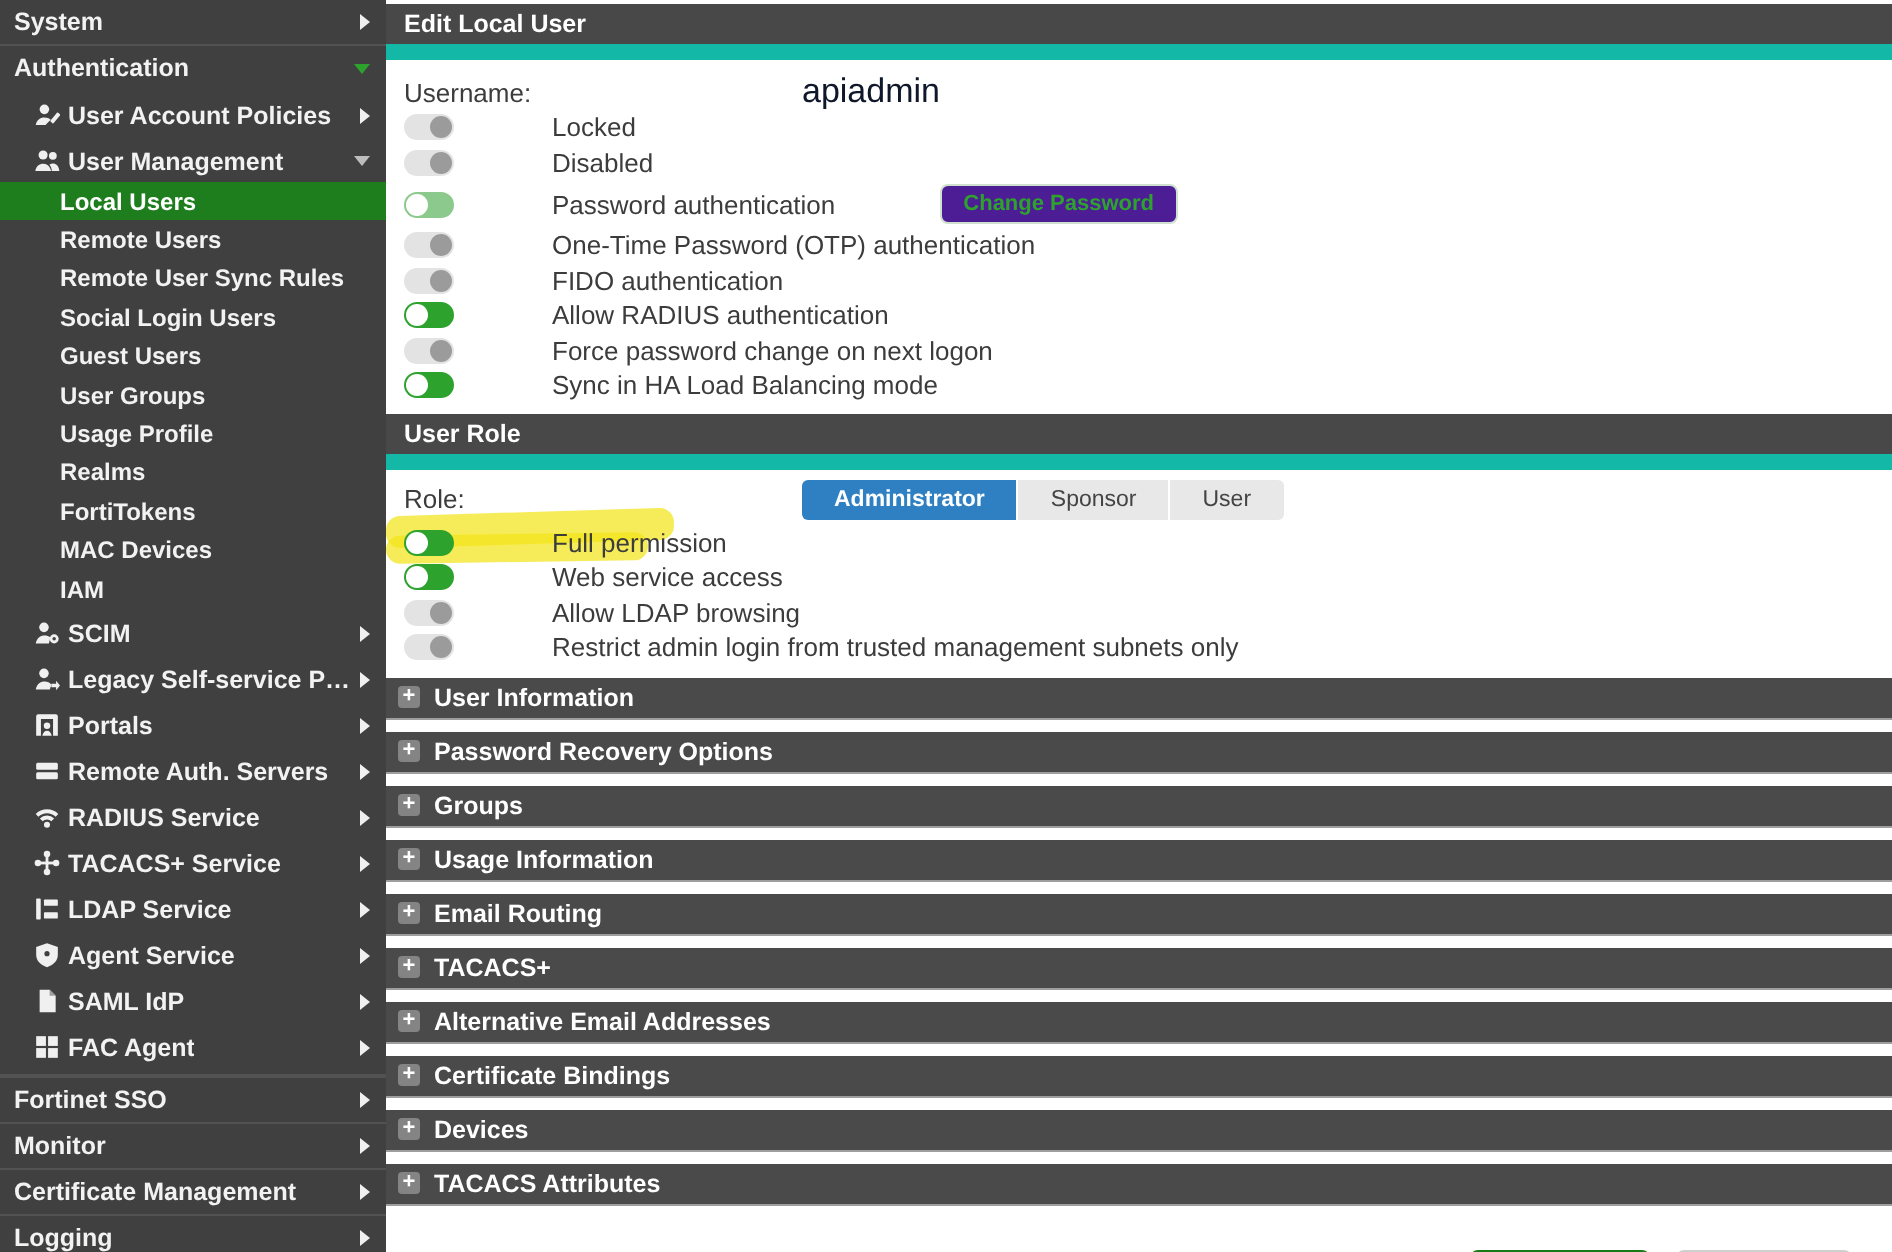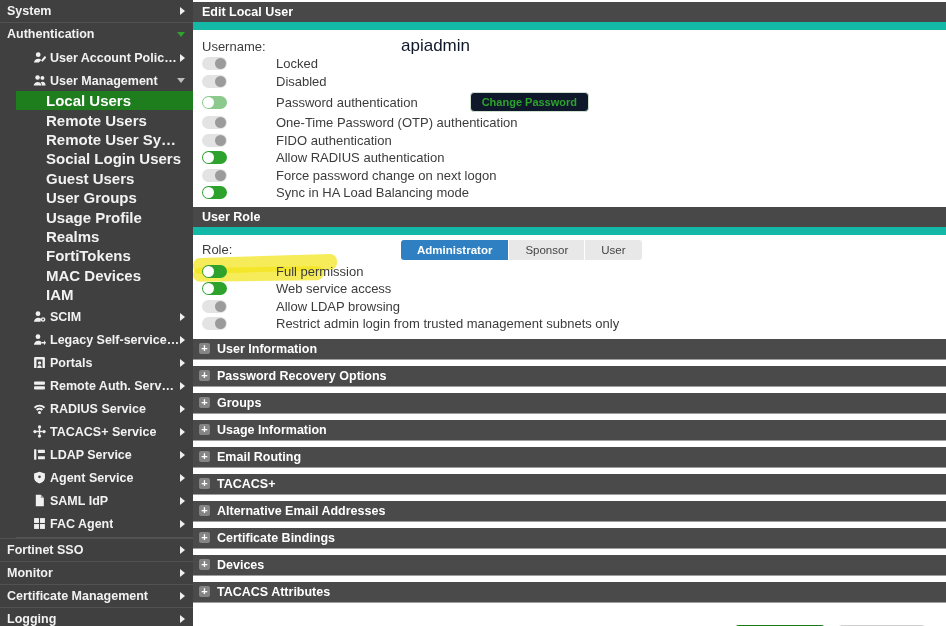--- a/index.html
+++ b/index.html
@@ -13,23 +13,23 @@
   
   .sidebar{
     width:193px;flex:none;background:var(--sidebar_bg,#404040);
     color:#f2f2f2;font-size:12.5px;font-weight:600;overflow:hidden;
   }
   .nav{display:flex;align-items:center;cursor:pointer;white-space:nowrap;}
   .nav .nlabel{overflow:hidden;text-overflow:ellipsis;}
   .lvl0{height:22px;padding:0 8px 0 7px;border-top:1px solid #525252;}
   .lvl0:first-child{border-top:none;}
   .lvl1{height:21px;padding:0 8px 0 17px;margin-top:2px;}
-  .lvl2{height:19.4px;padding:0 8px 0 30px;font-size:15px;}
+  .lvl2{height:19.4px;padding:0 8px 0 30px;font-size:12px;}
   .lvl2.selected{background:var(--nav_selected,#1e7e1e);color:#fff;}
-  .subgroup{padding-bottom:3px;border-bottom:1px solid #525252;margin-left:16px;}
+  .subgroup{padding-bottom:3px;border-bottom:1px solid #525252;}
   .icon{width:17px;flex:none;display:inline-flex;align-items:center;}
   .arr{margin-left:auto;flex:none;}
   .arr-r{width:0;height:0;border-left:5px solid #f0f0f0;border-top:4px solid transparent;border-bottom:4px solid transparent;}
   .arr-d{width:0;height:0;border-top:5px solid #bdbdbd;border-left:4px solid transparent;border-right:4px solid transparent;}
   .arr-d.green{border-top-color:var(--toggle_on,#2da32d);}
 
   
   .content{flex:1;position:relative;background:#fff;padding-top:2px;}
   .bar{
     height:20px;background:var(--header_bar,#484848);color:#fff;
@@ -46,21 +46,21 @@
   .toggle{width:25px;height:13px;border-radius:7px;position:relative;display:inline-block;margin-right:7px;flex:none;cursor:pointer;z-index:1;}
   .toggle::after{content:"";position:absolute;width:11px;height:11px;border-radius:50%;top:1px;}
   .toggle[data-state="on"]{background:var(--toggle_on,#2da32d);}
   .toggle[data-state="on"]::after{left:1px;background:#fff;}
   .toggle[data-state="on-muted"]{background:var(--toggle_on_muted,#8cc98c);}
   .toggle[data-state="on-muted"]::after{left:1px;background:#fff;}
   .toggle[data-state="off"]{background:#e3e3e3;}
   .toggle[data-state="off"]::after{right:1px;background:#9b9b9b;}
   .tlabel{position:relative;z-index:1;}
   .chg-btn{
-    margin-left:10px;background:#0f172a;border:1px solid #cfe0cf;border-radius:4px;
+    margin-left:10px;background:#4c1d95;border:1px solid #cfe0cf;border-radius:4px;
     color:var(--toggle_on,#2da32d);font-size:11px;font-weight:700;
     padding:3px 11px;cursor:pointer;font-family:inherit;
   }
   .role-row{height:20px;margin-top:5px;margin-bottom:3px;}
   .segmented{display:flex;height:20px;}
   .seg{
     border:none;font-family:inherit;font-size:11.5px;cursor:pointer;
     background:#e8e8e8;color:#444;padding:0 16px;margin-right:1px;
   }
   .seg:first-child{border-radius:3px 0 0 3px;}

